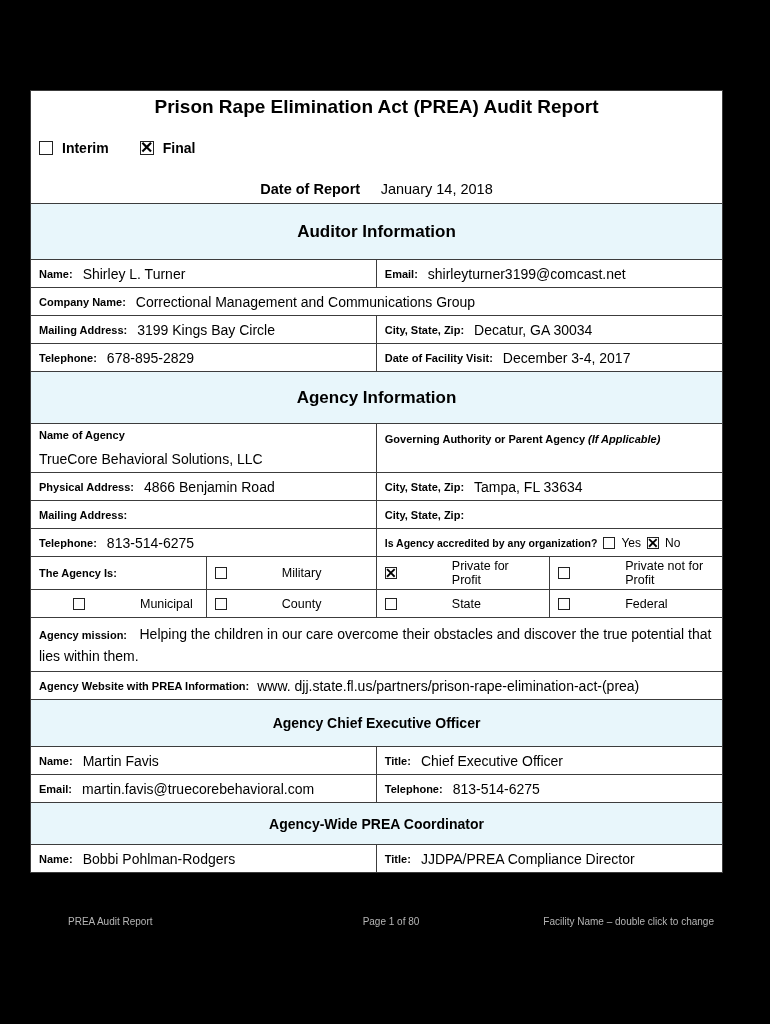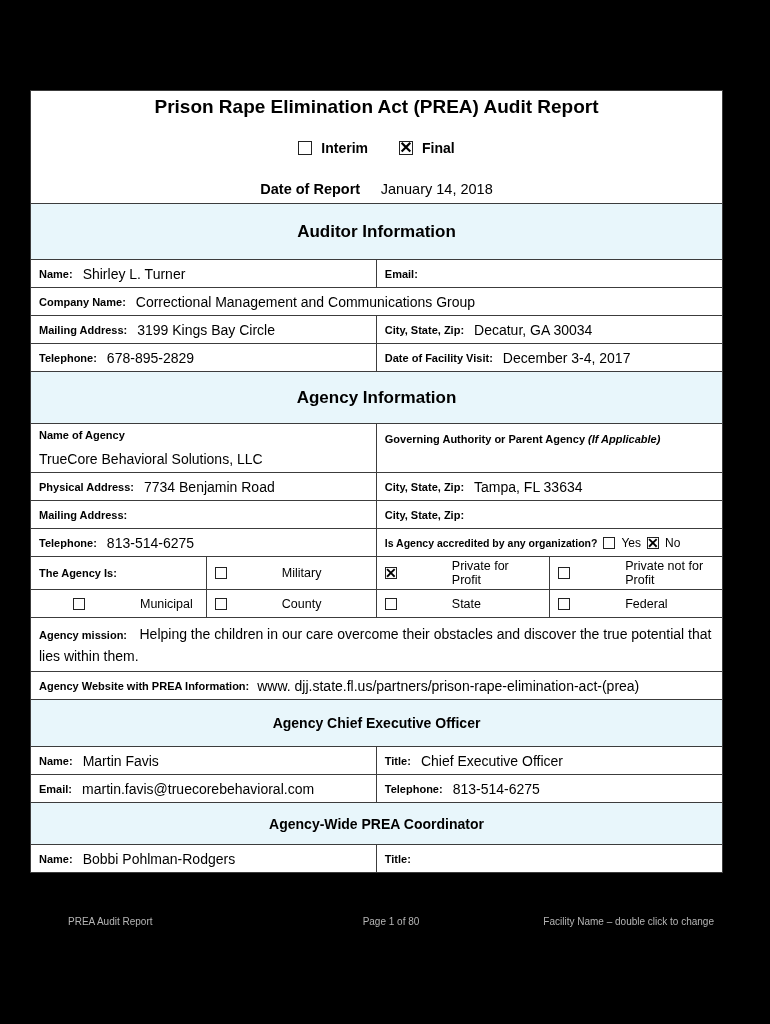--- a/index.html
+++ b/index.html
@@ -25,21 +25,21 @@
 
   .sec { justify-content:center; background:#e8f6fb; width:100%; }
   .sec-title-lg { font-size:17px; font-weight:bold; }
   .sec-title-md { font-size:14px; font-weight:bold; }
   .h56 { min-height:56px; } .h52 { min-height:52px; } .h47 { min-height:47px; } .h42 { min-height:42px; }
   .h48 { min-height:48px; } .h40 { min-height:40px; }
 
   .title-cell { text-align:center; padding:28px 8px 22px; }
   .doc-title { font-size:19px; font-weight:bold; }
   .doc-subtitle { font-size:15px; font-weight:bold; margin-top:3px; }
-  .cb-line { margin-top:22px; display:flex; justify-content:center; gap:31px; align-items:center; }
+  .cb-line { margin-top:22px; display:flex; justify-content:flex-start; gap:31px; align-items:center; }
   .cb-pair { display:inline-flex; align-items:center; gap:9px; font-weight:bold; font-size:14px; }
   .date-line { margin-top:24px; }
   .date-lbl { font-weight:bold; font-size:14.5px; }
   .date-val { font-size:14.5px; margin-left:16px; }
 
   .cb { position:relative; display:inline-block; width:12px; height:12px; border:1.5px solid #222; background:#fff; flex:none; vertical-align:-2px; }
   .cb.big { width:14px; height:14px; }
   .mark { position:absolute; top:50%; left:50%; transform:translate(-50%,-50%); font-size:14px; font-weight:bold; line-height:1; }
   .cb.big .mark { font-size:16px; }
 
@@ -92,20 +92,21 @@
       </div>
     </div>
 
     <div class="row">
       <div class="cell c50l">
         <span class="lbl">Name:</span>
         <span class="val">Shirley L. Turner</span>
       </div>
       <div class="cell c50r">
         <span class="lbl">Email:</span>
+        <span class="val">shirleyturner3199@comcast.net</span>
       </div>
     </div>
 
     <div class="row">
       <div class="cell full">
         <span class="lbl">Company Name:</span>
         <span class="val">Correctional Management and Communications Group</span>
       </div>
     </div>
 
@@ -143,21 +144,21 @@
         <div class="agency-name-val">TrueCore Behavioral Solutions, LLC</div>
       </div>
       <div class="cell block c50r">
         <span class="lbl">Governing Authority or Parent Agency</span><span class="lbl italic">(If Applicable)</span>
       </div>
     </div>
 
     <div class="row">
       <div class="cell c50l">
         <span class="lbl">Physical Address:</span>
-        <span class="val">7734 Benjamin Road</span>
+        <span class="val">4866 Benjamin Road</span>
       </div>
       <div class="cell c50r">
         <span class="lbl">City, State, Zip:</span>
         <span class="val">Tampa, FL 33634</span>
       </div>
     </div>
 
     <div class="row">
       <div class="cell c50l">
         <span class="lbl">Mailing Address:</span>
@@ -286,20 +287,21 @@
       </div>
     </div>
 
     <div class="row">
       <div class="cell c50l">
         <span class="lbl">Name:</span>
         <span class="val">Bobbi Pohlman-Rodgers</span>
       </div>
       <div class="cell c50r">
         <span class="lbl">Title:</span>
+        <span class="val">JJDPA/PREA Compliance Director</span>
       </div>
     </div>
 
   </div>
 
   <div class="footer">
     <span class="f-left">PREA Audit Report</span>
     <span class="f-center">Page 1 of 80</span>
     <span class="f-right">Facility Name – double click to change</span>
   </div>

